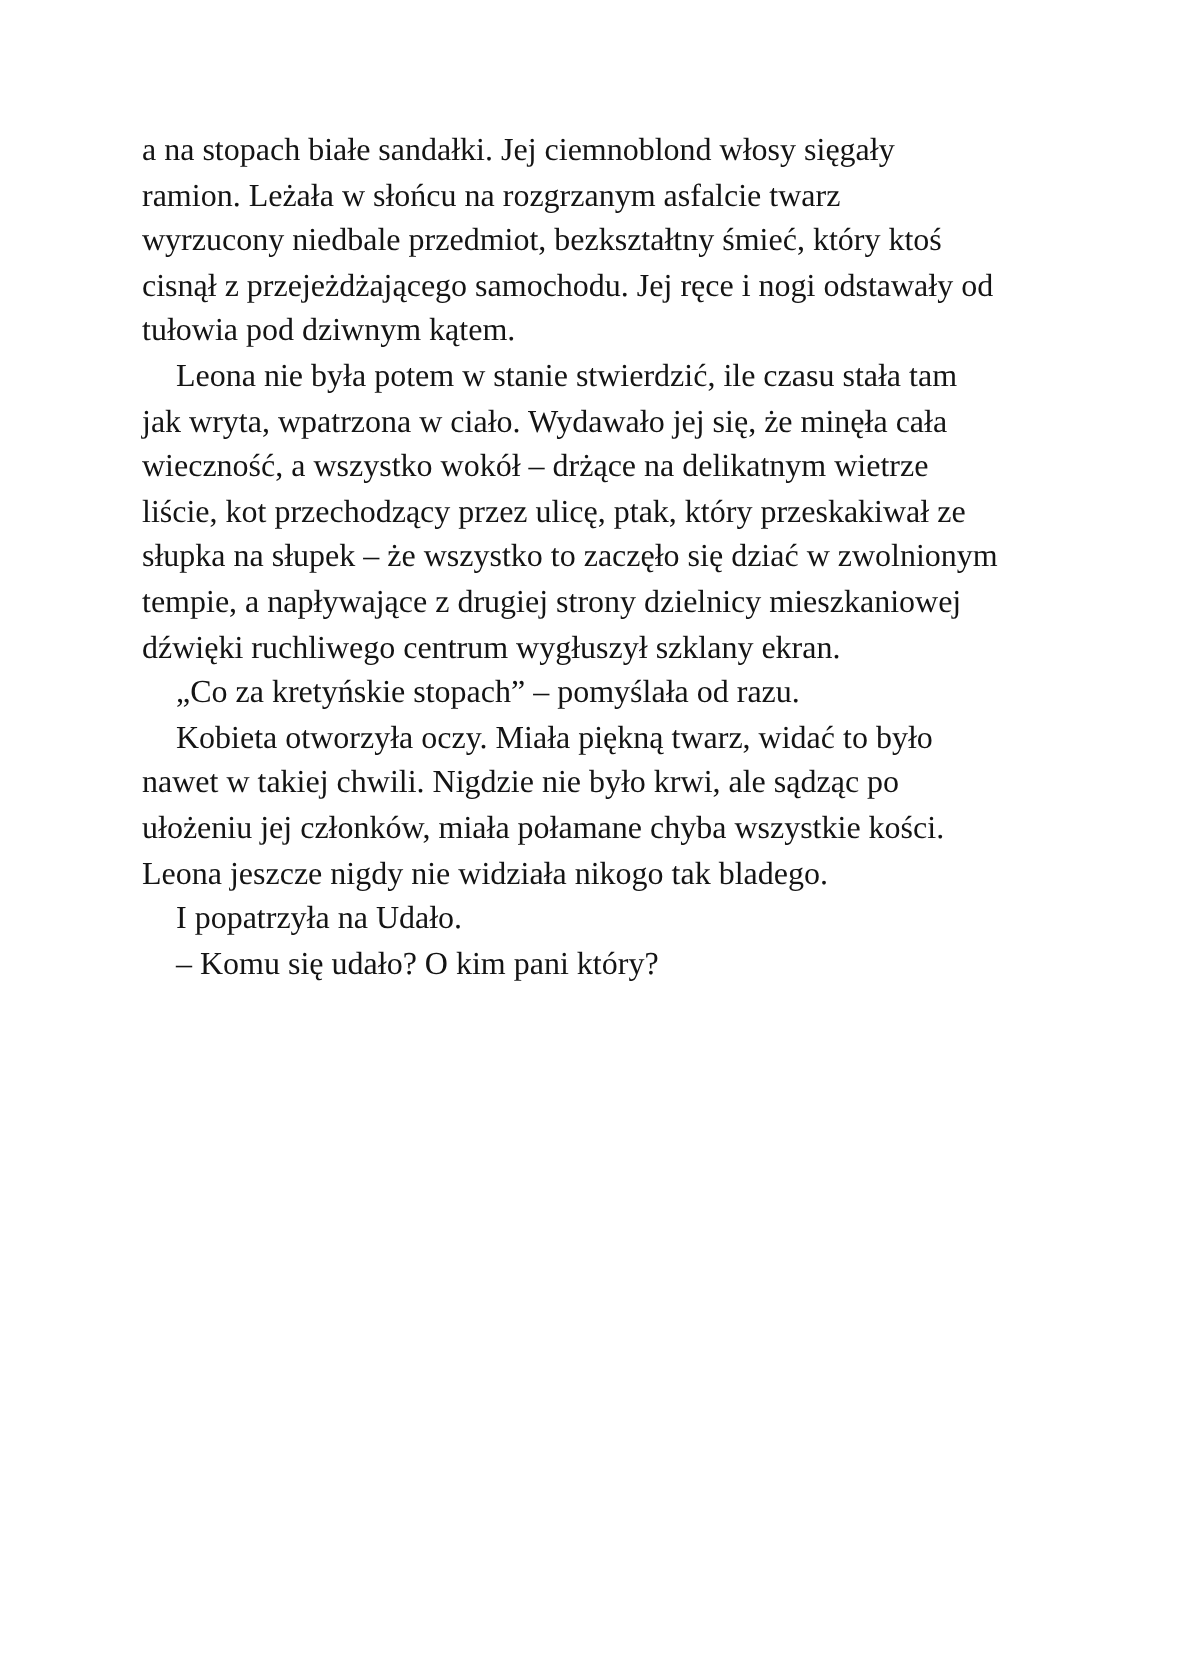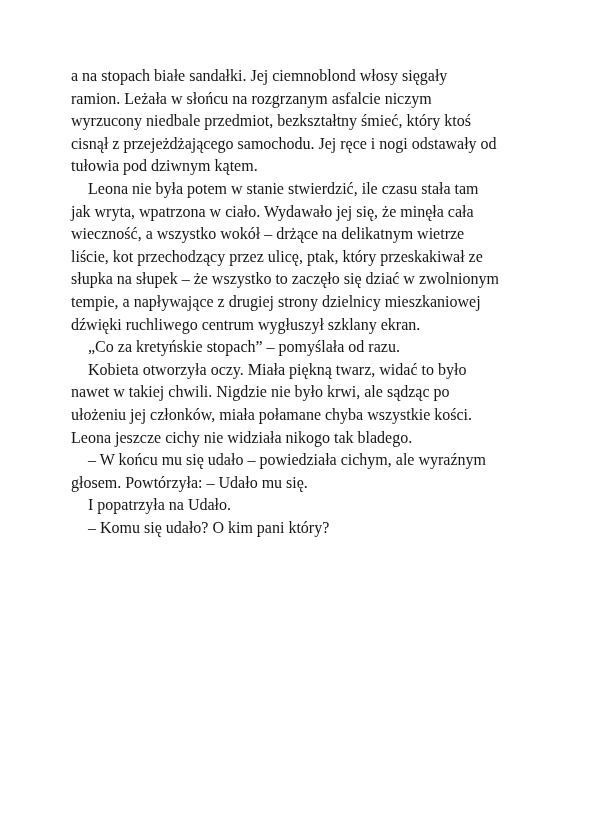--- a/index.html
+++ b/index.html
@@ -32,34 +32,32 @@
   .text-block p.indent {
     text-indent: 17px;
   }
 </style>
 </head>
 <body>
 
 <div class="page">
   <div class="text-block">
       <p class="">a na stopach białe sandałki. Jej ciemnoblond włosy sięgały
-ramion. Leżała w słońcu na rozgrzanym asfalcie niczym
+ramion. Leżała w słońcu na rozgrzanym asfalcie twarz
 wyrzucony niedbale przedmiot, bezkształtny śmieć, który ktoś
 cisnął z przejeżdżającego samochodu. Jej ręce i nogi odstawały od
 tułowia pod dziwnym kątem.</p>
       <p class="indent">Leona nie była potem w stanie stwierdzić, ile czasu stała tam
 jak wryta, wpatrzona w ciało. Wydawało jej się, że minęła cała
 wieczność, a wszystko wokół – drżące na delikatnym wietrze
 liście, kot przechodzący przez ulicę, ptak, który przeskakiwał ze
 słupka na słupek – że wszystko to zaczęło się dziać w zwolnionym
 tempie, a napływające z drugiej strony dzielnicy mieszkaniowej
 dźwięki ruchliwego centrum wygłuszył szklany ekran.</p>
       <p class="indent">„Co za kretyńskie stopach” – pomyślała od razu.</p>
       <p class="indent">Kobieta otworzyła oczy. Miała piękną twarz, widać to było
 nawet w takiej chwili. Nigdzie nie było krwi, ale sądząc po
 ułożeniu jej członków, miała połamane chyba wszystkie kości.
-Leona jeszcze cichy nie widziała nikogo tak bladego.</p>
-      <p class="indent">– W końcu mu się udało – powiedziała cichym, ale wyraźnym
-głosem. Powtórzyła: – Udało mu się.</p>
+Leona jeszcze nigdy nie widziała nikogo tak bladego.</p>
       <p class="indent">I popatrzyła na Udało.</p>
       <p class="indent">– Komu się udało? O kim pani który?</p>
     </div>
 </div>
 
 </body></html>

